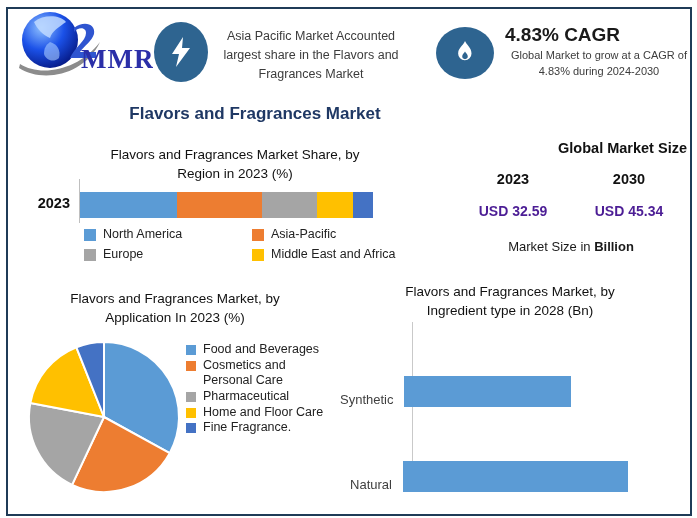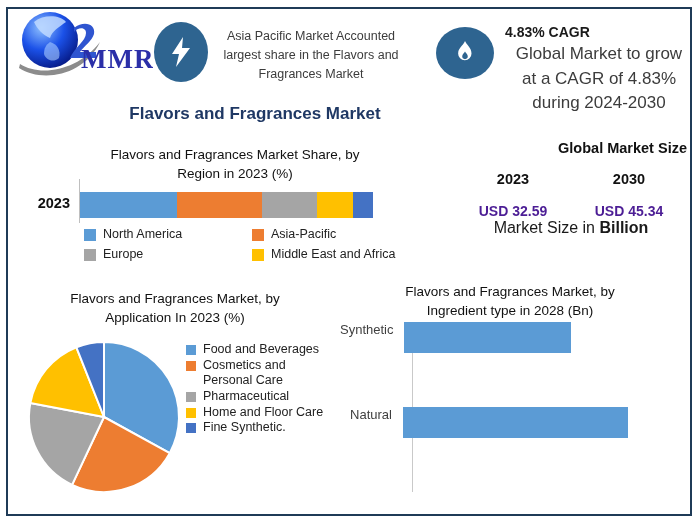--- a/index.html
+++ b/index.html
@@ -21,22 +21,22 @@
     position:absolute; display:flex; align-items:center; justify-content:center;
     background:#2E6490; border-radius:50%;
   }
   .bolt-circle { left:154px; top:22px; width:54px; height:60px; }
   .flame-circle { left:436px; top:27px; width:58px; height:52px; }
   .hl1-text {
     position:absolute; left:213px; top:27px; width:196px;
     font-size:12.5px; line-height:1.52; color:#3C3C3C; text-align:center;
   }
   .cagr-block { position:absolute; left:505px; top:24px; width:188px; }
-  .cagr-title { font-size:14px; font-weight:bold; color:#1a1a1a; margin-bottom:2px; }
-  .cagr-text { width:178px; margin:0 auto; font-size:17px; line-height:1.45; color:#3C3C3C; text-align:center; }
+  .cagr-title { font-size:19px; font-weight:bold; color:#1a1a1a; margin-bottom:2px; }
+  .cagr-text { width:178px; margin:0 auto; font-size:11px; line-height:1.45; color:#3C3C3C; text-align:center; }
   
   .main-title {
     position:absolute; left:40px; top:104px; width:430px;
     text-align:center; font-size:17px; font-weight:bold; color:#1F3864;
   }
   
   .chart-title { font-weight:normal; font-size:13.5px; line-height:1.4; text-align:center; color:#111; }
   .region-title { position:absolute; left:60px; top:146px; width:350px; }
   .region-axis-label { position:absolute; left:22px; top:195px; width:48px; text-align:right;
     font-size:14.5px; font-weight:bold; color:#111; }
@@ -49,35 +49,35 @@
   }
   .legend-item { display:flex; align-items:flex-start; }
   .legend-swatch { flex:0 0 auto; width:12px; height:12px; margin:2px 7px 0 0; }
   .legend-label { font-size:12.5px; color:#222; line-height:1.25; }
   
   .gms-panel { position:absolute; left:455px; top:140px; width:232px; }
   .gms-title { text-align:right; font-size:14.5px; font-weight:bold; color:#111; }
   .gms-row { display:grid; grid-template-columns:1fr 1fr; text-align:center; }
   .gms-years { margin-top:15px; font-size:14.5px; font-weight:bold; color:#111; }
   .gms-values { margin-top:16px; font-size:14px; font-weight:bold; }
-  .gms-caption { text-align:center; font-size:16px; color:#1a1a1a; }
+  .gms-caption { margin-top:20px; text-align:center; font-size:13px; color:#1a1a1a; }
   
   .pie-title { position:absolute; left:20px; top:290px; width:310px; }
   .pie-svg { position:absolute; left:24px; top:337px; }
   .pie-legend {
     position:absolute; left:186px; top:342px; width:152px;
     display:flex; flex-direction:column; 
   }
   .pie-legend .legend-swatch { width:10px; height:10px; margin-top:3px; }
   
   .ing-title { position:absolute; left:345px; top:283px; width:330px; }
   .ing-axis-line { position:absolute; left:412px; top:322px; width:1px; height:170px; background:#C9C9C9; }
   .ing-rows { position:absolute; left:340px; top:322px; width:350px; height:170px;
     display:flex; flex-direction:column; }
-  .ing-row { height:85px; display:flex; align-items:flex-start; }
+  .ing-row { height:85px; display:flex; align-items:flex-end; }
   .ing-label { flex:0 0 63px; text-align:right; padding-right:11px; font-size:13px; color:#3f3f3f; }
   .ing-bar { height:31px; }
 </style>
 </head>
 <body>
 
 <div class="canvas">
 
   <div class="logo">
     <svg width="135" height="74" viewBox="0 0 135 74">
@@ -187,21 +187,21 @@
       <div class="legend-item">
         <span class="legend-swatch" style="background: rgb(165, 165, 165);"></span>
         <span class="legend-label">Pharmaceutical</span>
       </div>
       <div class="legend-item">
         <span class="legend-swatch" style="background: rgb(255, 192, 0);"></span>
         <span class="legend-label">Home and Floor Care</span>
       </div>
       <div class="legend-item">
         <span class="legend-swatch" style="background: rgb(68, 114, 196);"></span>
-        <span class="legend-label">Fine Synthetic.</span>
+        <span class="legend-label">Fine Fragrance.</span>
       </div>
     </div>
 
   <div class="chart-title ing-title">
     <span>Flavors and Fragrances Market, by</span><br>
     <span>Ingredient type in 2028 (Bn)</span>
   </div>
   <div class="ing-axis-line"></div>
   <div class="ing-rows" id="ing-rows">
       <div class="ing-row">

